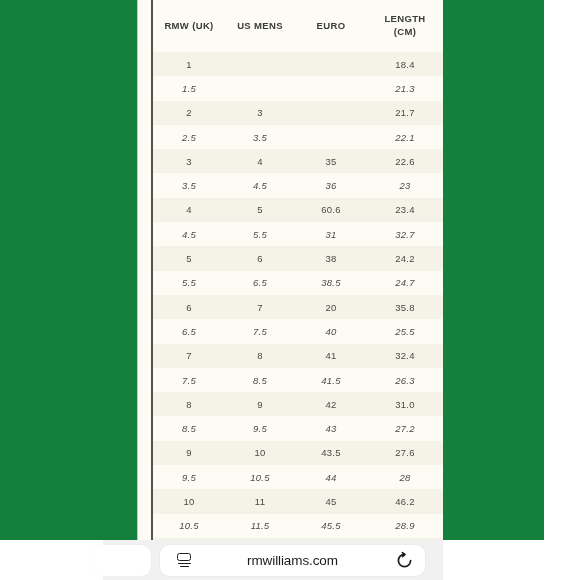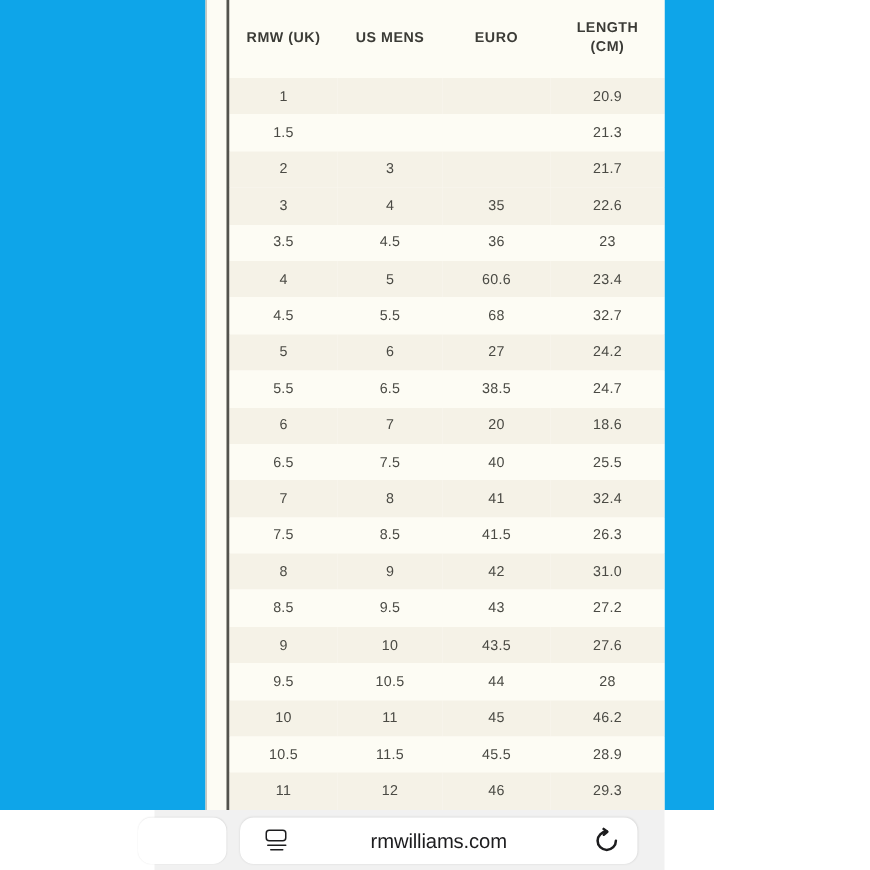--- a/index.html
+++ b/index.html
@@ -20,23 +20,23 @@
     width: 580px;
     height: 580px;
     background: #ffffff;
   }
 
   
   #webpage {
     position: absolute;
     left: 0;
     top: 0;
-    width: 476px;
-    height: 540px;
-    background: #0ea5e9;
+    width: 544px;
+    height: 540px;
+    background: #15803d;
     overflow: hidden;
   }
 
   
   #sheet {
     position: absolute;
     left: 137px;
     top: 0;
     width: 306px;
     height: 540px;
@@ -96,21 +96,21 @@
     text-align: center;
     vertical-align: middle;
     font-size: 9.5px;
     font-weight: 400;
     color: #4a4a44;
     padding: 0;
     letter-spacing: 0.2px;
   }
 
   #size-table tbody tr.odd  td { background: #f5f2e7; }
-  #size-table tbody tr.even td { background: #fdfcf4; }
+  #size-table tbody tr.even td { background: #fdfcf4; font-style: italic; }
 
   
   #browser-bar {
     position: absolute;
     left: 0;
     top: 540px;
     width: 480px;
     height: 40px;
     background: #ffffff;
     padding-left: 32px;
@@ -234,33 +234,39 @@
             <span>LENGTH</span><br>
             <span>(CM)</span>
           </th>
         </tr>
       </thead>
       <tbody id="size-table-body">
           <tr class="odd">
             <td>1</td>
             <td></td>
             <td></td>
-            <td>20.9</td>
+            <td>18.4</td>
           </tr>
           <tr class="even">
             <td>1.5</td>
             <td></td>
             <td></td>
             <td>21.3</td>
           </tr>
           <tr class="odd">
             <td>2</td>
             <td>3</td>
             <td></td>
             <td>21.7</td>
+          </tr>
+          <tr class="even">
+            <td>2.5</td>
+            <td>3.5</td>
+            <td></td>
+            <td>22.1</td>
           </tr>
           <tr class="odd">
             <td>3</td>
             <td>4</td>
             <td>35</td>
             <td>22.6</td>
           </tr>
           <tr class="even">
             <td>3.5</td>
             <td>4.5</td>
@@ -269,40 +275,40 @@
           </tr>
           <tr class="odd">
             <td>4</td>
             <td>5</td>
             <td>60.6</td>
             <td>23.4</td>
           </tr>
           <tr class="even">
             <td>4.5</td>
             <td>5.5</td>
-            <td>68</td>
+            <td>31</td>
             <td>32.7</td>
           </tr>
           <tr class="odd">
             <td>5</td>
             <td>6</td>
-            <td>27</td>
+            <td>38</td>
             <td>24.2</td>
           </tr>
           <tr class="even">
             <td>5.5</td>
             <td>6.5</td>
             <td>38.5</td>
             <td>24.7</td>
           </tr>
           <tr class="odd">
             <td>6</td>
             <td>7</td>
             <td>20</td>
-            <td>18.6</td>
+            <td>35.8</td>
           </tr>
           <tr class="even">
             <td>6.5</td>
             <td>7.5</td>
             <td>40</td>
             <td>25.5</td>
           </tr>
           <tr class="odd">
             <td>7</td>
             <td>8</td>

